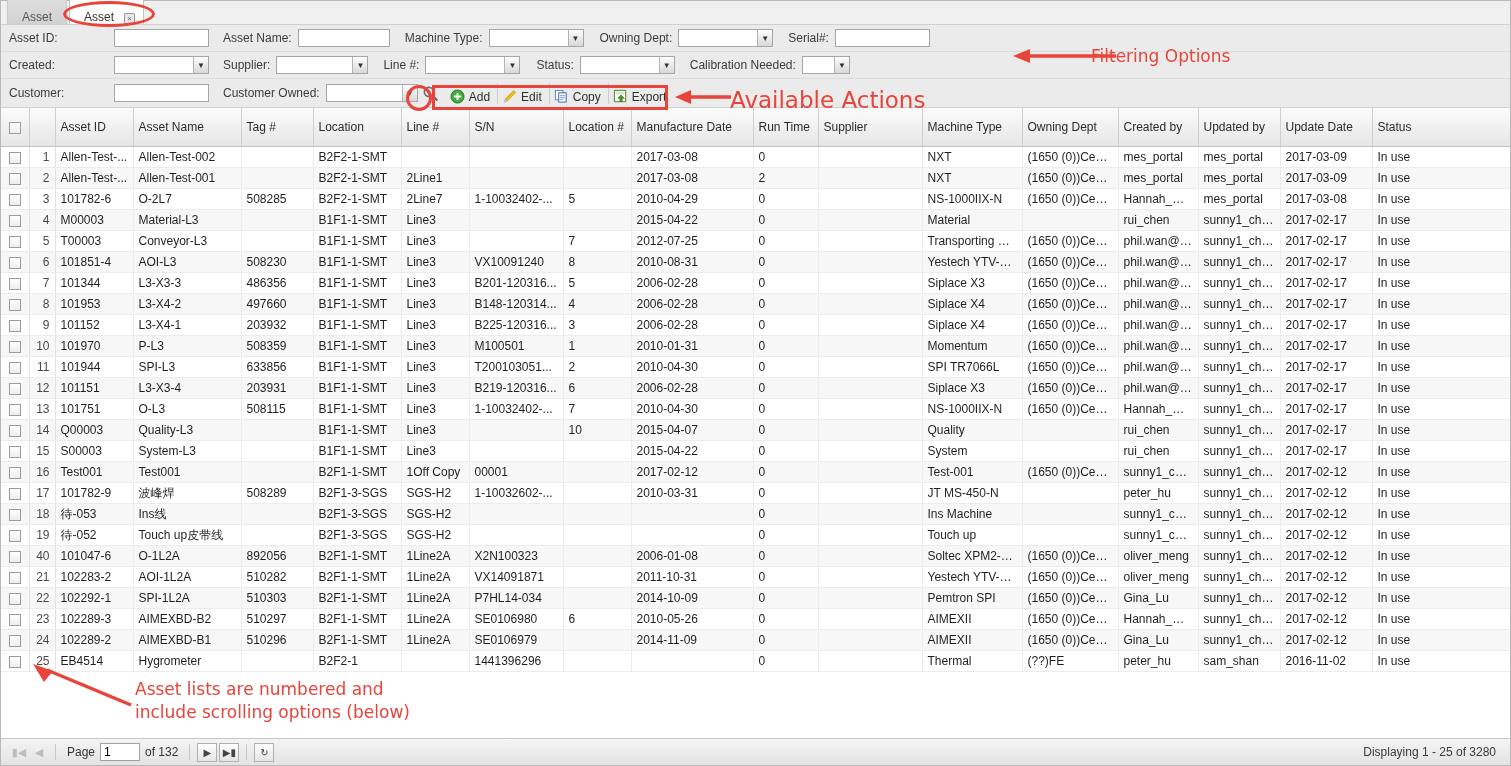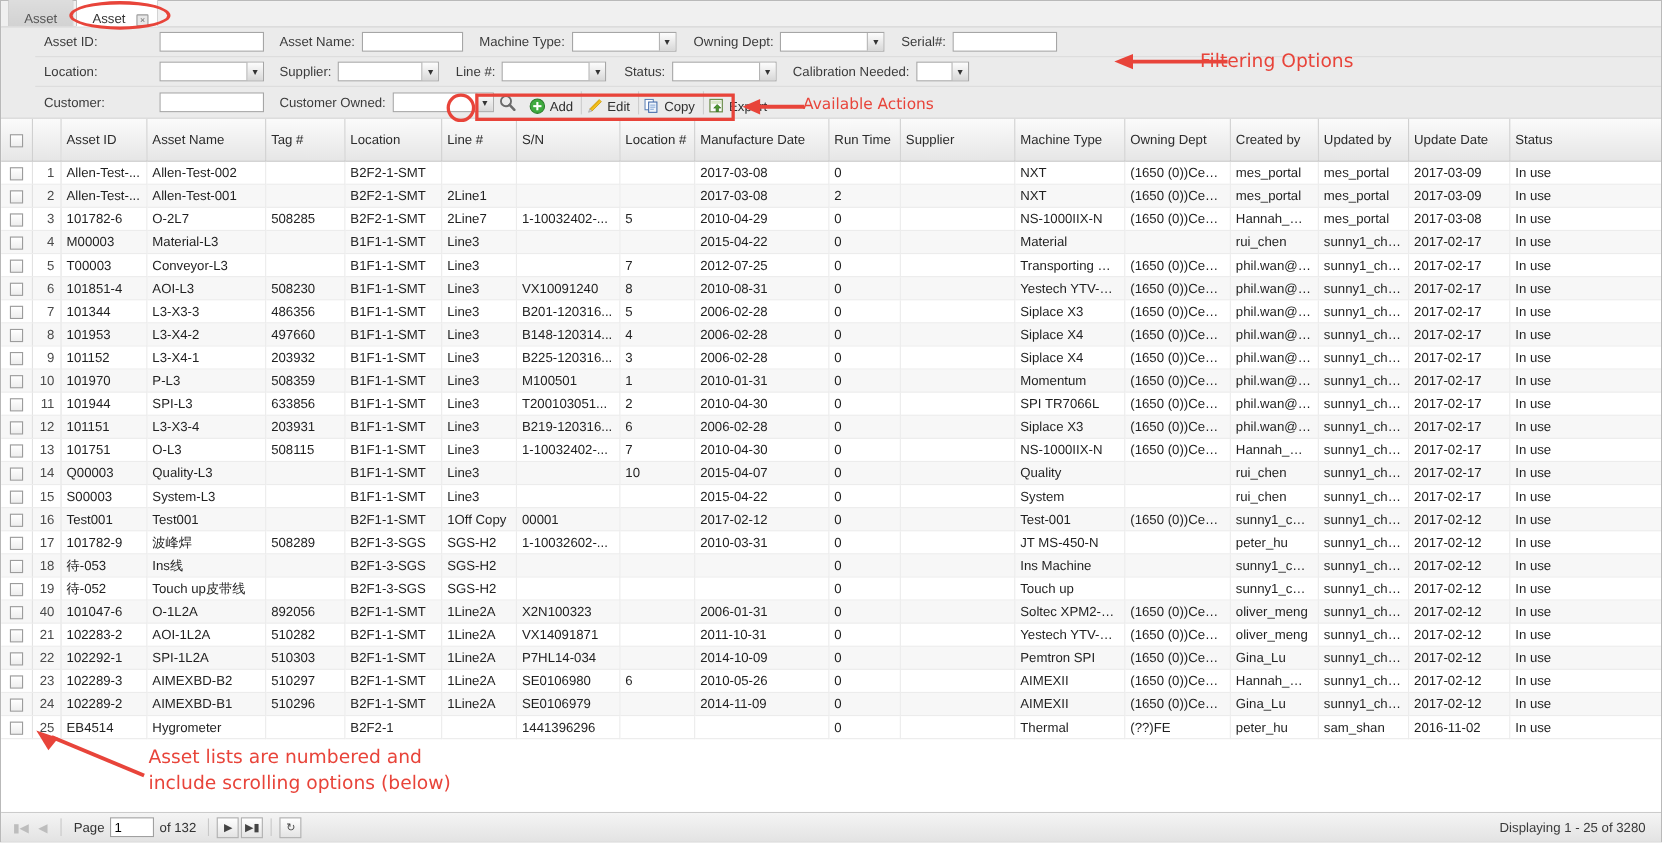--- a/index.html
+++ b/index.html
@@ -68,21 +68,20 @@
     background: #ebebeb;
     border-bottom: 1px solid #cfcfcf;
     padding: 0;
     flex: 0 0 auto;
   }
   .frow {
     display: flex; align-items: center;
     height: 27px;
     padding-left: 8px;
     border-bottom: 1px solid #dcdcdc;
-    margin-left: 31px;
   }
   .frow:last-child { border-bottom: none; }
   .fld { display: flex; align-items: center; }
   .flabel {
     font-size: 12px; color: #3b3b3b;
     margin-right: 6px;
     white-space: nowrap;
   }
   .ftext {
     height: 18px;
@@ -287,21 +286,21 @@
         </div>
       </div>
       <div class="fld" style="margin-left:15px">
         <span class="flabel">Serial#:</span>
         <input class="ftext" style="width: 95px;" value="">
       </div>
     </div>
 
     <div class="frow">
       <div class="fld" style="width:205px">
-        <span class="flabel">Location:</span>
+        <span class="flabel">Created:</span>
       </div>
       <div class="fsel" style="width:95px;margin-left:-100px">
         <span class="val"></span>
         <span class="arrow">▼</span>
       </div>
       <div class="fld" style="margin-left:14px">
         <span class="flabel">Supplier:</span>
         <div class="fsel" style="width:92px">
           <span class="val"></span>
           <span class="arrow">▼</span>
@@ -818,21 +817,21 @@
           <tr class="alt">
             <td class="cbcol"><span class="cbx"></span></td>
             <td class="numcol">40</td>
             <td>101047-6</td>
             <td>O-1L2A</td>
             <td>892056</td>
             <td>B2F1-1-SMT</td>
             <td>1Line2A</td>
             <td>X2N100323</td>
             <td></td>
-            <td>2006-01-31</td>
+            <td>2006-01-08</td>
             <td>0</td>
             <td></td>
             <td>Soltec XPM2-1030</td>
             <td>(1650 (0))Centra...</td>
             <td>oliver_meng</td>
             <td>sunny1_chen</td>
             <td>2017-02-12</td>
             <td>In use</td>
           </tr>
           <tr>
@@ -961,21 +960,21 @@
   <svg class="anno-svg" style="left:1010px;top:45px;width:110px;height:20px" viewBox="0 0 110 20">
     <line x1="105" y1="10" x2="18" y2="10" stroke="#e8443a" stroke-width="3.5"></line>
     <polygon points="2,10 19,3 19,17" fill="#e8443a"></polygon>
   </svg>
   <div class="anno" style="left:1090px;top:45px;font-size:17px">Filtering Options</div>
 
   <svg class="anno-svg" style="left:672px;top:86px;width:62px;height:20px" viewBox="0 0 62 20">
     <line x1="58" y1="10" x2="16" y2="10" stroke="#e8443a" stroke-width="3.5"></line>
     <polygon points="2,10 18,3 18,17" fill="#e8443a"></polygon>
   </svg>
-  <div class="anno" style="left:729px;top:86px;font-size:14px">Available Actions</div>
+  <div class="anno" style="left:729px;top:86px;font-size:23px">Available Actions</div>
 
   <svg class="anno-svg" style="left:30px;top:662px;width:110px;height:48px" viewBox="0 0 110 48">
     <line x1="100" y1="42" x2="16" y2="7" stroke="#e8443a" stroke-width="3.5"></line>
     <polygon points="2,1 22,8 13,19" fill="#e8443a"></polygon>
   </svg>
   <div class="anno" style="left:134px;top:678px;font-size:17px">Asset lists are numbered and</div>
   <div class="anno" style="left:134px;top:701px;font-size:17px">include scrolling options (below)</div>
 
 </div>
 

